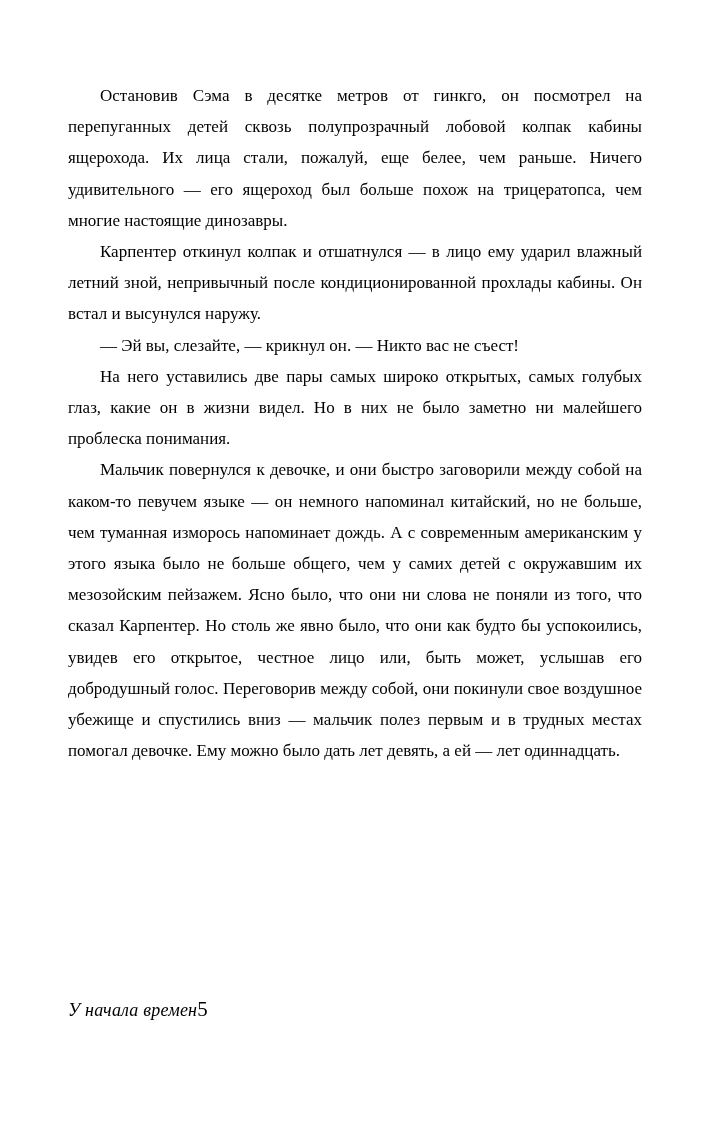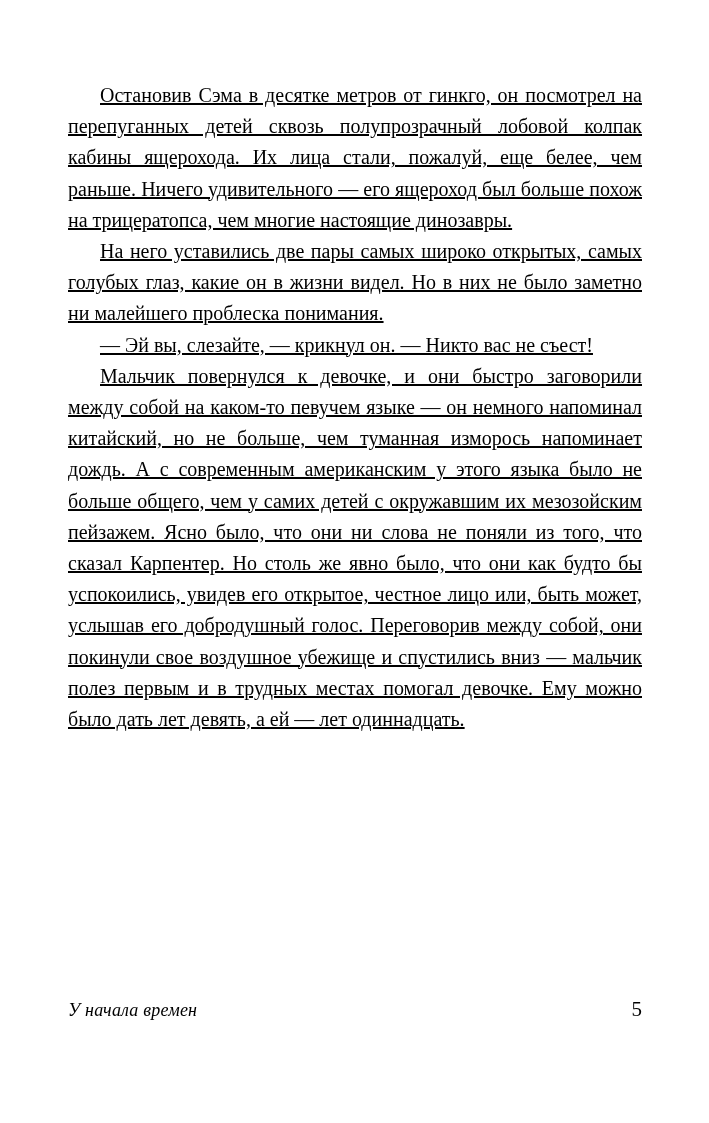--- a/index.html
+++ b/index.html
@@ -23,54 +23,54 @@
     height: 1123px;
   }
   .text-block {
     position: absolute;
     left: 68px;
     top: 80px;
     width: 574px;
   }
   .para {
     margin: 0;
-    font-size: 20px;
+    font-size: 17px;
     line-height: 31.2px;
     text-align: justify;
     text-indent: 32px;
     hyphens: manual;
-    text-decoration: underline;
   }
   .footer {
     position: absolute;
     left: 68px;
     top: 997px;
     width: 574px;
     display: flex;
-    justify-content: space-between;
+    justify-content: flex-start;
     align-items: baseline;
   }
   .running-title {
     font-style: italic;
     font-size: 18px;
     letter-spacing: 0.2px;
   }
   .page-number {
     font-size: 21px;
   }
 </style>
 </head>
 <body>
 
 <div class="page">
 
   <div class="text-block">
     <p class="para">Остановив Сэма в десятке метров от гинкго, он посмотрел на перепуганных детей сквозь полупрозрачный лобовой колпак кабины ящерохода. Их лица стали, пожалуй, еще белее, чем раньше. Ничего удивительного — его ящероход был больше похож на трицератопса, чем многие настоящие динозавры.</p>
+    <p class="para">Карпентер откинул колпак и отшатнулся — в лицо ему ударил влажный летний зной, непривычный после кондиционированной прохлады кабины. Он встал и высунулся наружу.</p>
+    <p class="para">— Эй вы, слезайте, — крикнул он. — Никто вас не съест!</p>
     <p class="para">На него уставились две пары самых широко открытых, самых голубых глаз, какие он в жизни видел. Но в них не было заметно ни малейшего проблеска понимания.</p>
-    <p class="para">— Эй вы, слезайте, — крикнул он. — Никто вас не съест!</p>
     <p class="para">Мальчик повернулся к девочке, и они быстро заговорили между собой на каком-то певучем языке — он немного напоминал китайский, но не больше, чем туманная изморось напоминает дождь. А с современным американским у этого языка было не больше общего, чем у самих детей с окружавшим их мезозойским пейзажем. Ясно было, что они ни слова не поняли из того, что сказал Карпентер. Но столь же явно было, что они как будто бы успокоились, увидев его открытое, честное лицо или, быть может, услышав его добродушный голос. Переговорив между собой, они покинули свое воздушное убежище и спустились вниз — мальчик полез первым и в трудных местах помогал девочке. Ему можно было дать лет девять, а ей — лет одиннадцать.</p>
   </div>
 
   <div class="footer">
     <span class="running-title">У начала времен</span>
     <span class="page-number">5</span>
   </div>
 
 </div>
 

